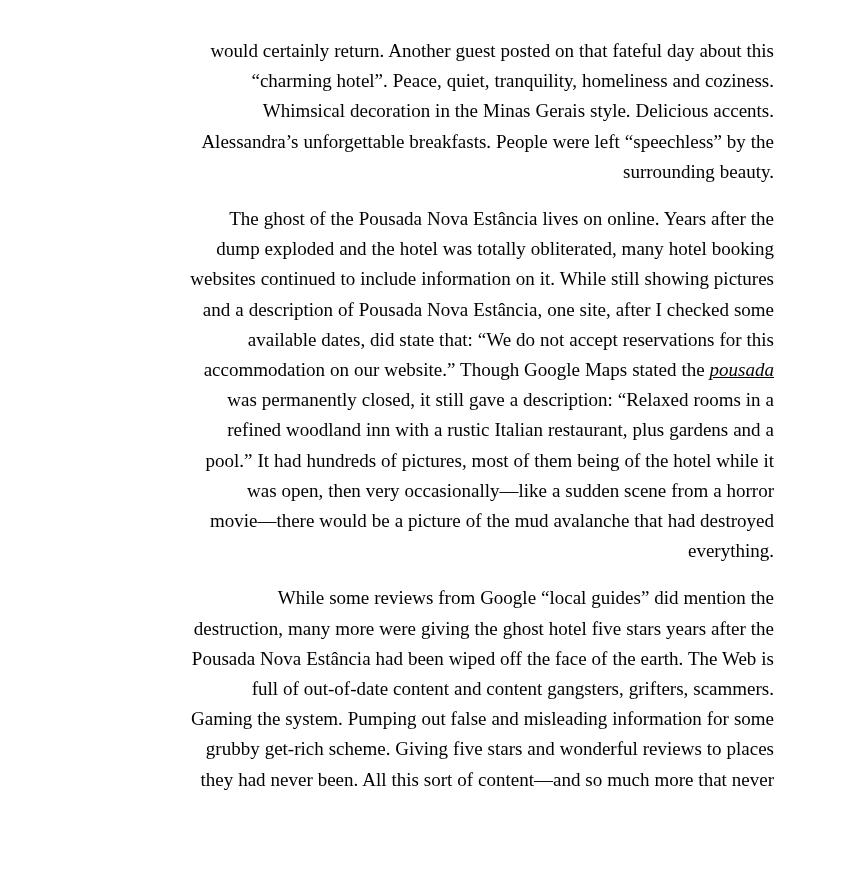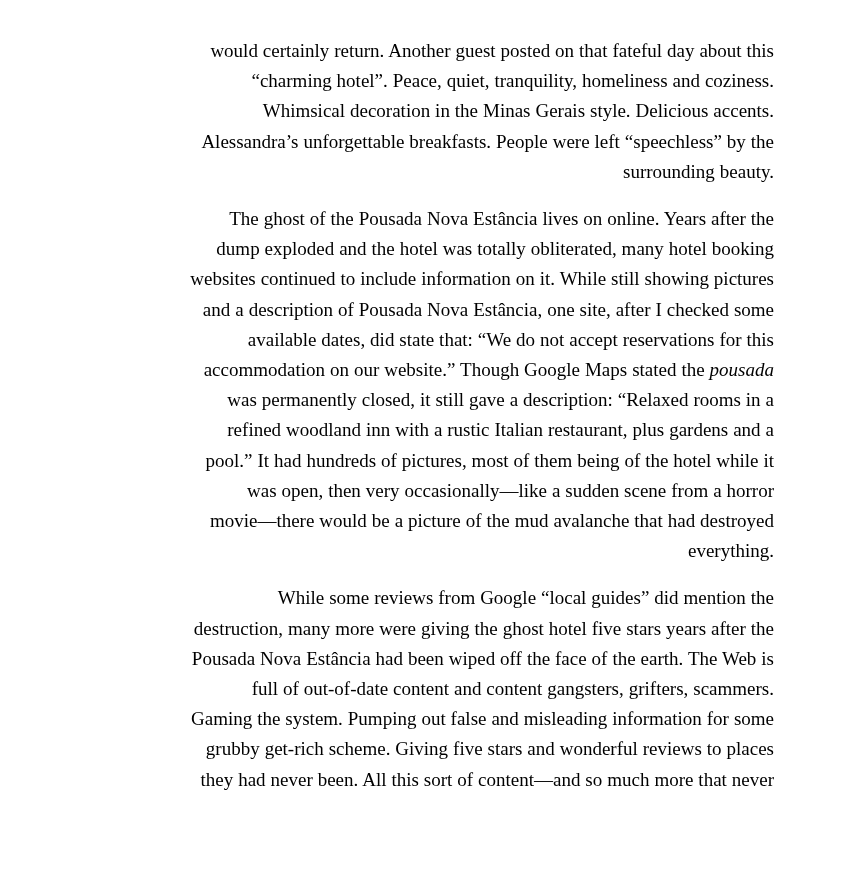--- a/index.html
+++ b/index.html
@@ -36,20 +36,21 @@
     text-rendering: optimizeLegibility;
     -webkit-font-smoothing: antialiased;
     hyphens: none;
     word-spacing: 0.2px;
   }
   .para:last-child {
     margin-bottom: 0;
   }
   .para em {
     font-style: italic;
+    text-decoration: underline;
   }
   
   .para br {
     line-height: inherit;
   }
 </style>
 </head>
 <body>
 
 <div class="page">

